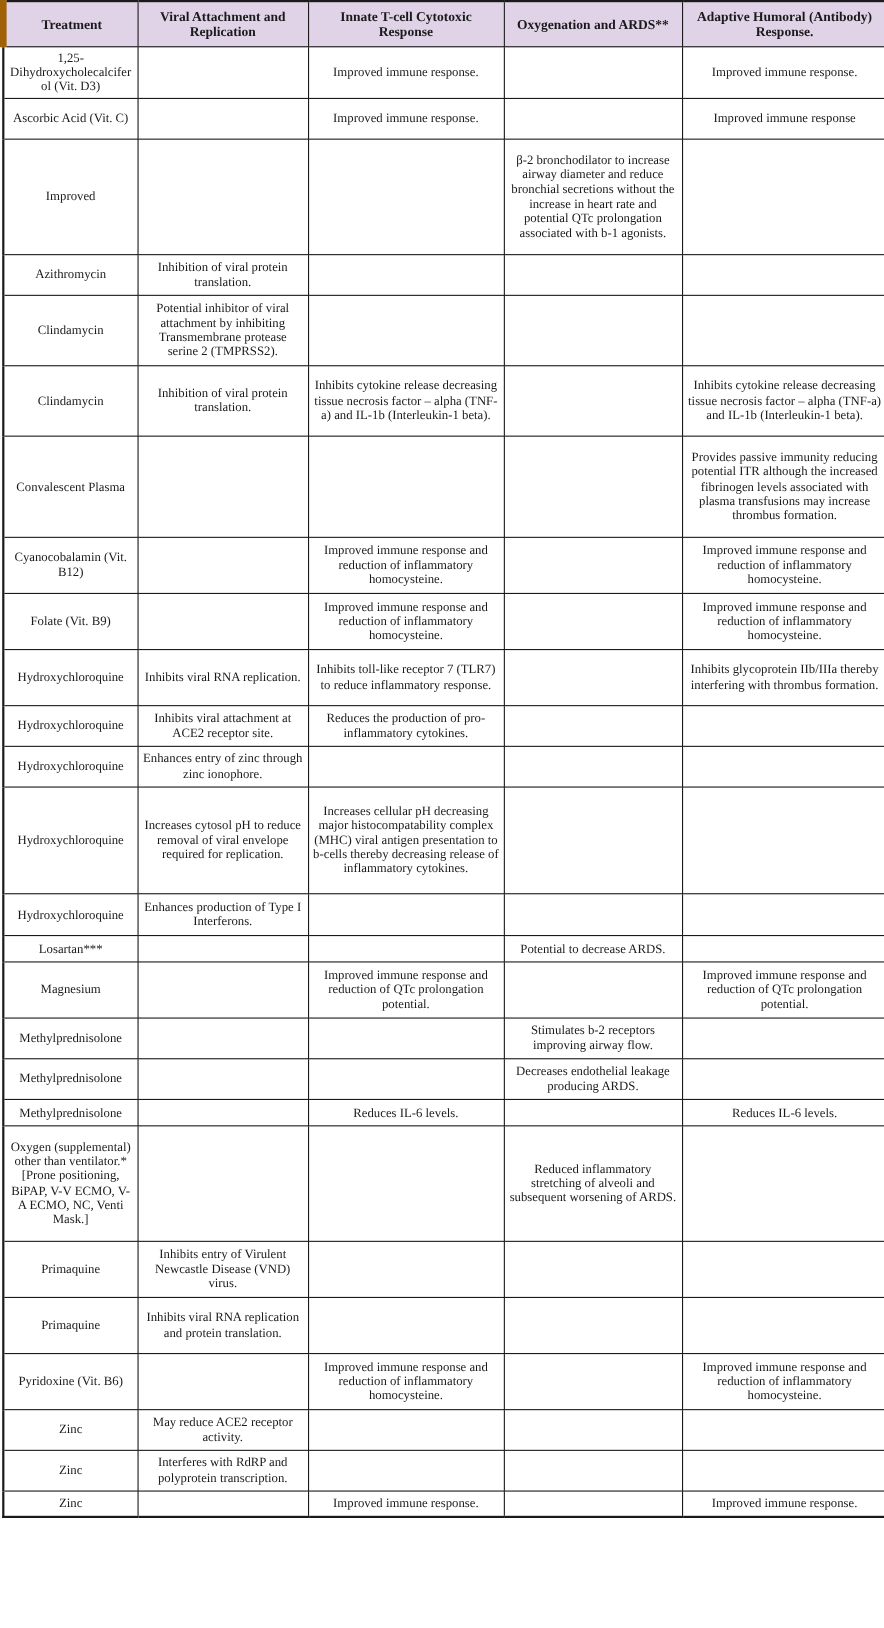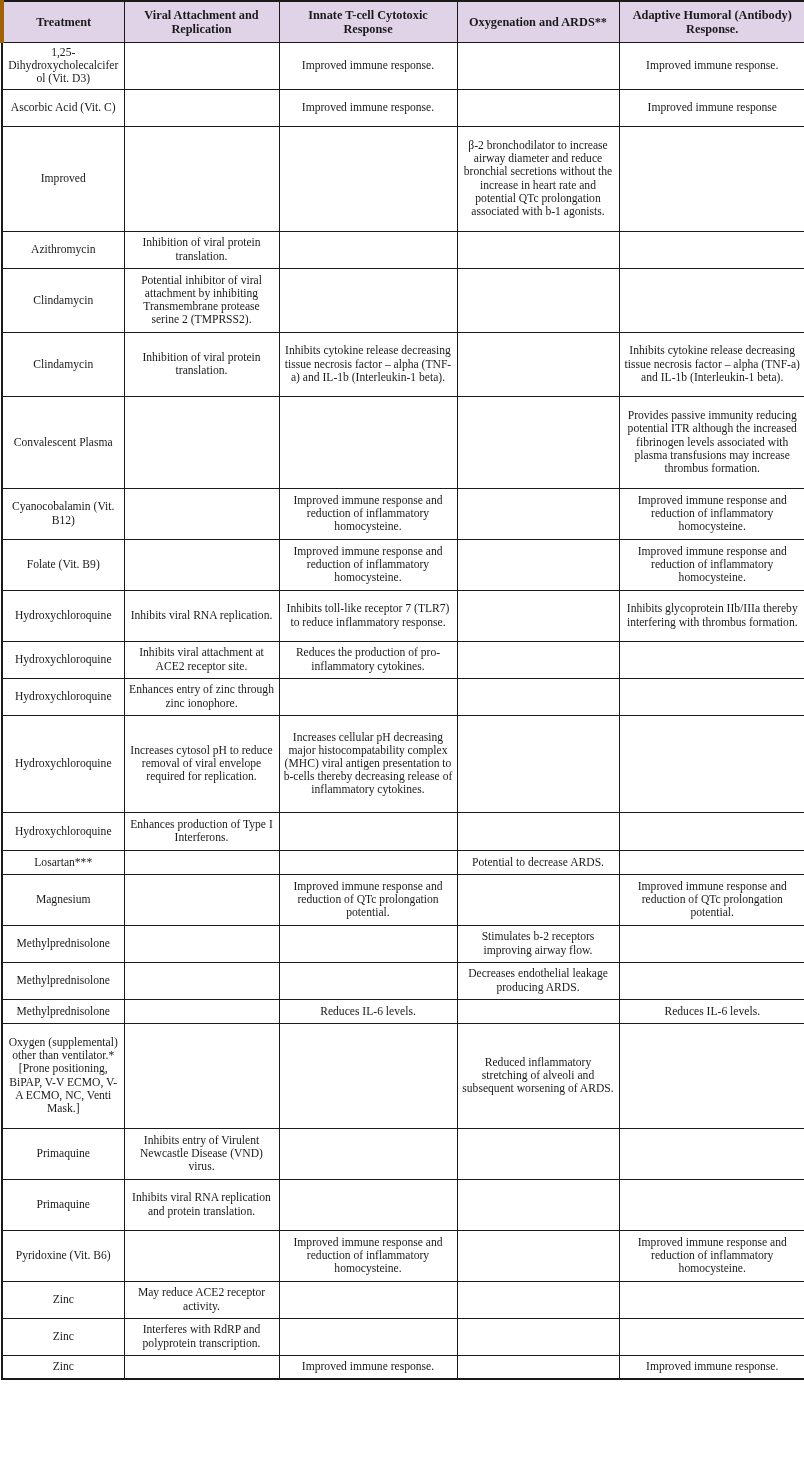--- a/index.html
+++ b/index.html
@@ -46,21 +46,21 @@
     font-size: 11.6px;
   }
   #treatment-table tbody td.cell-treatment {
     font-size: 11.6px;
   }
   #treatment-table tbody td.cell-empty {
     padding: 0;
   }
   #treatment-table tbody tr td:first-child { border-left: 2px solid #1a1a1a; }
   #treatment-table tbody tr td:last-child  { border-right: 2px solid #1a1a1a; }
-  #treatment-table thead tr th:first-child { border-left: 4px solid #a16207; }
+  #treatment-table thead tr th:first-child { border-left: 6px solid #a16207; }
   #treatment-table thead tr th:last-child  { border-right: 2px solid #000000; }
   #treatment-table thead tr th { border-top: 2px solid #1a1a1a; }
   #treatment-table tbody tr:last-child td { border-bottom: 2px solid #1a1a1a; }
 </style>
 </head>
 <body>
 
 <table id="treatment-table">
   <colgroup>
     <col class="c-treatment">

